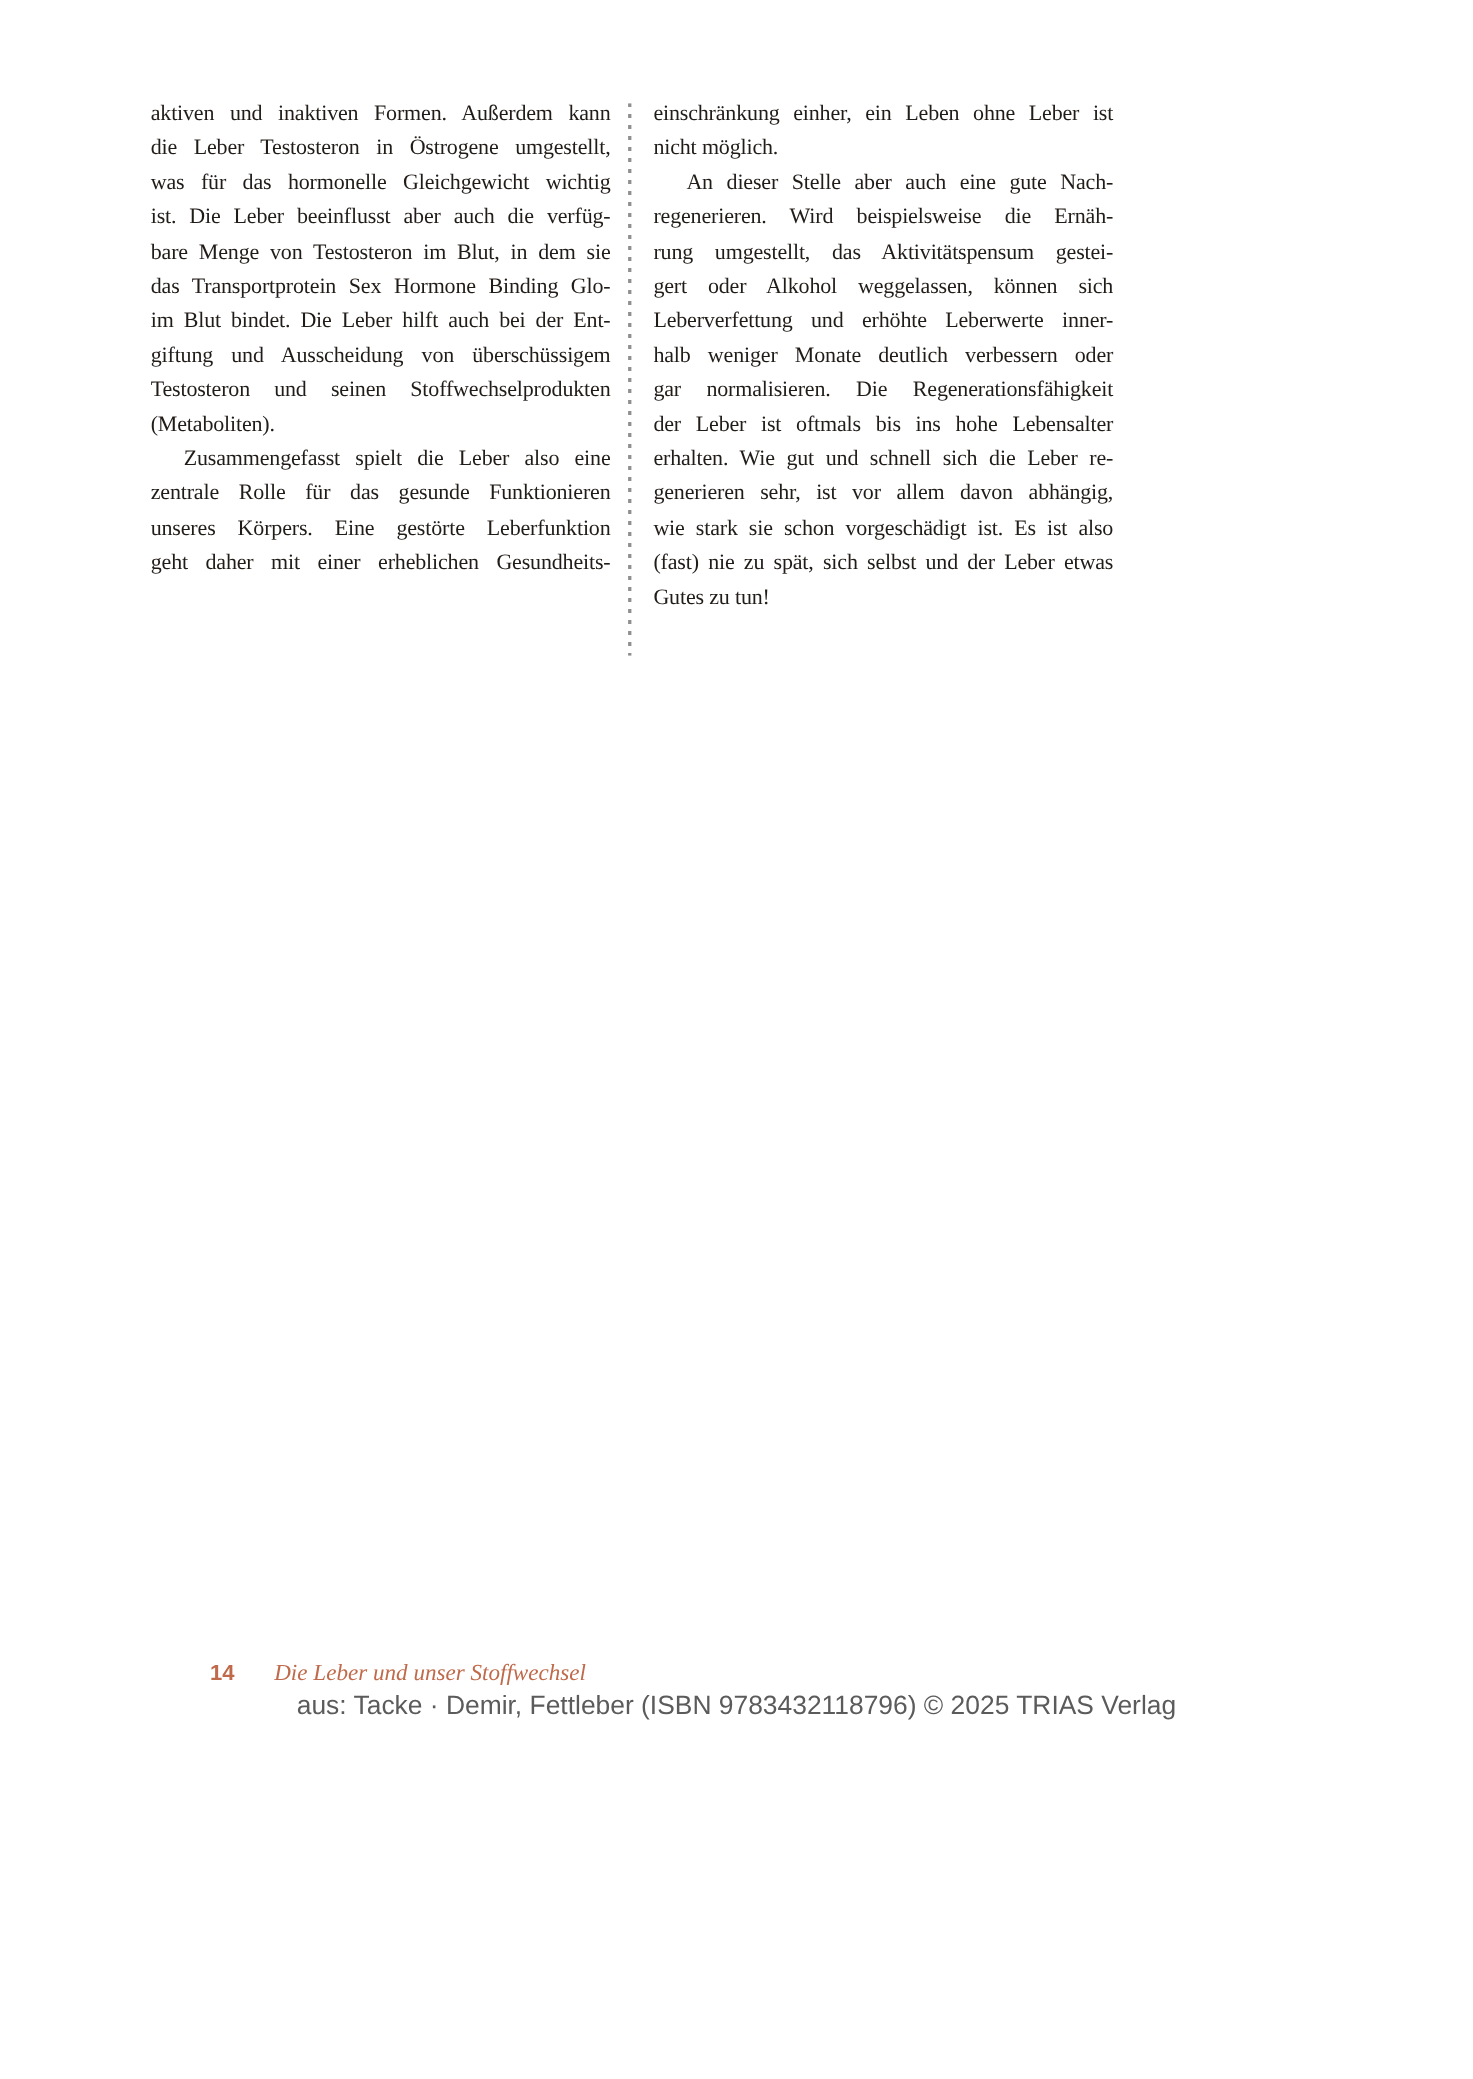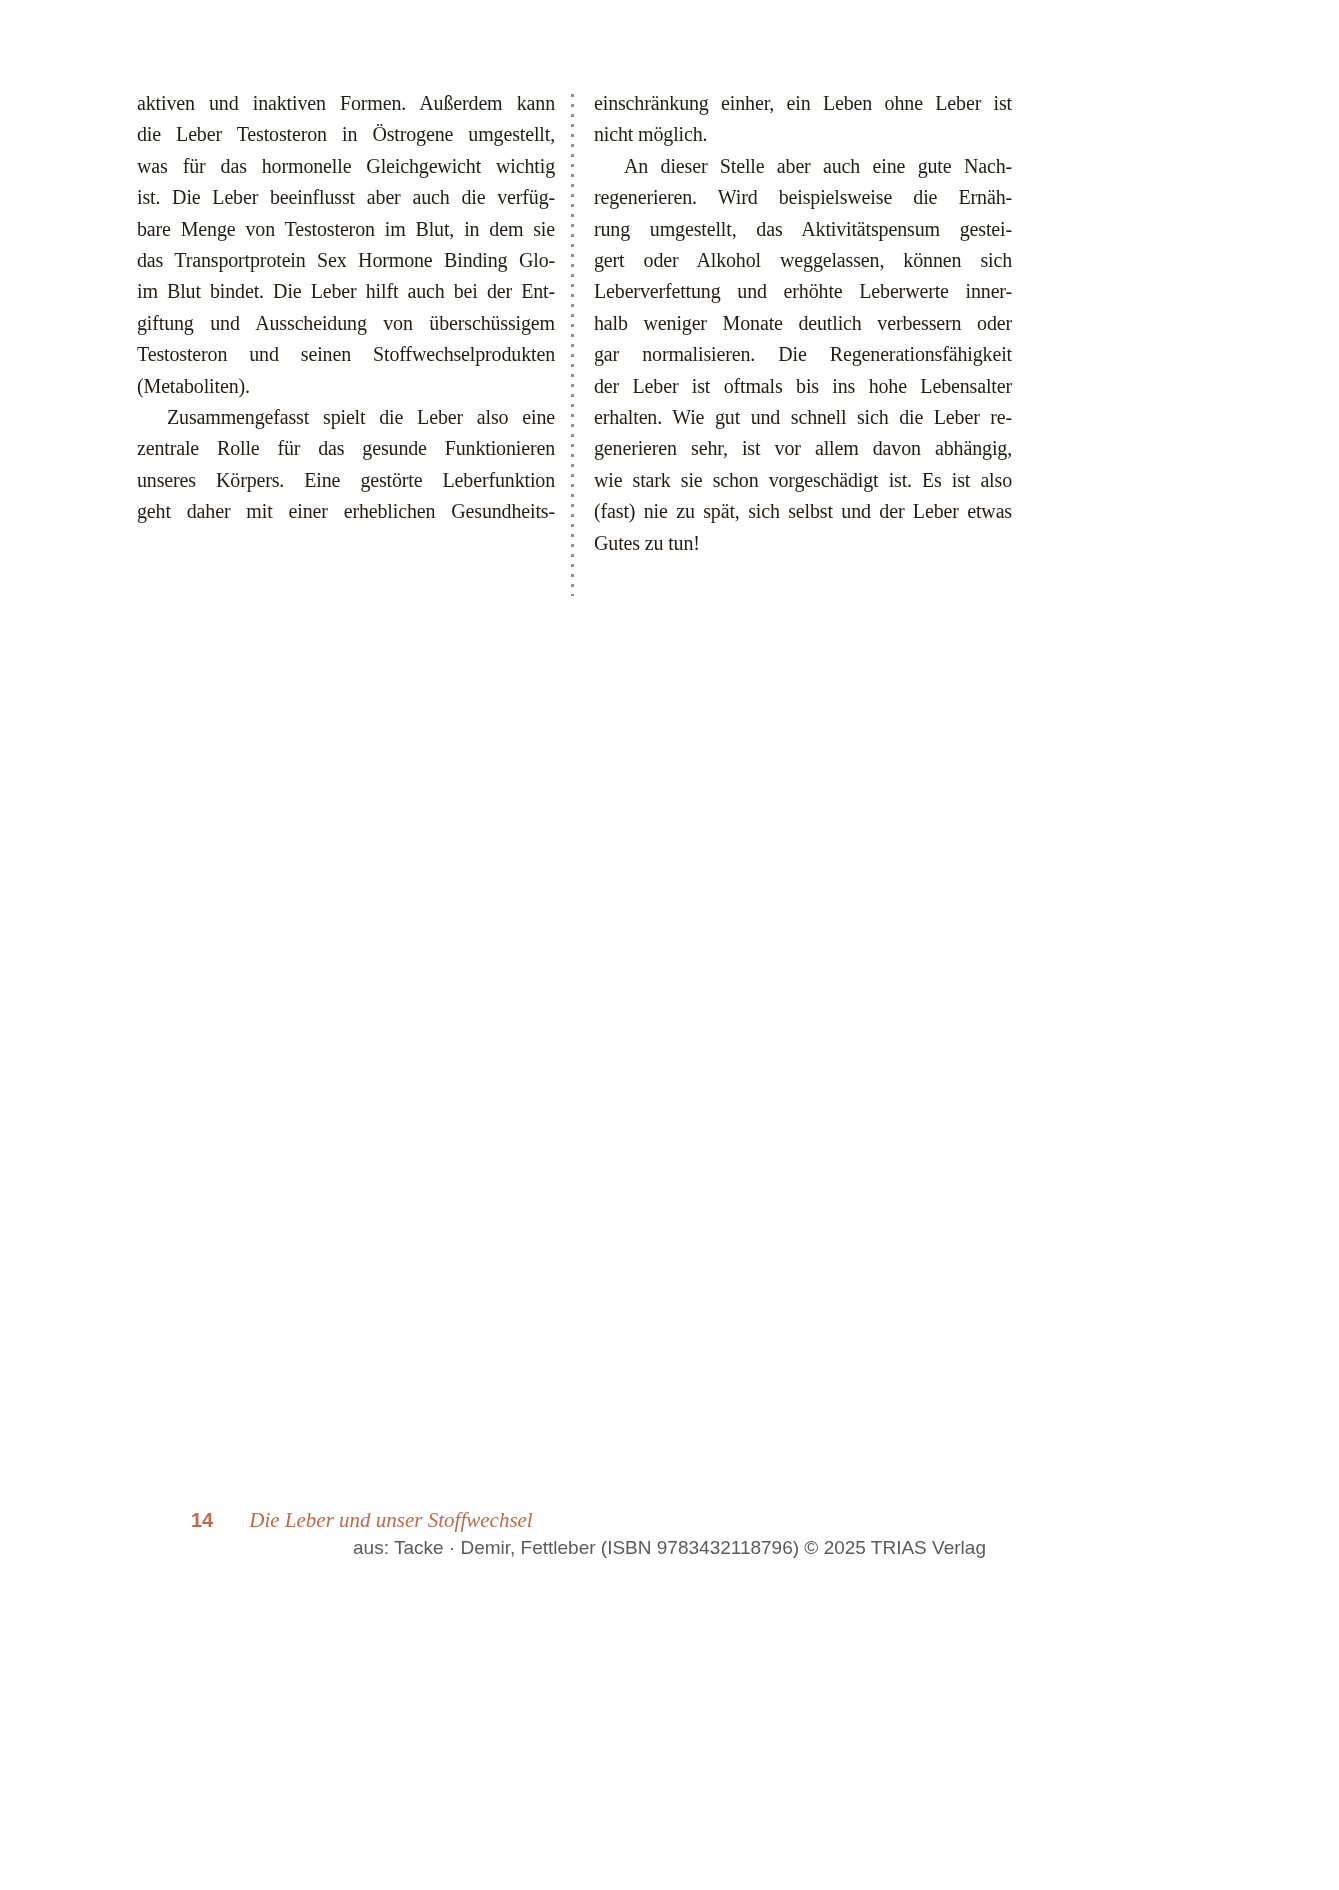--- a/index.html
+++ b/index.html
@@ -57,21 +57,21 @@
   .chapter-title{
     font-style:italic;
     font-size:21px;
   }
   .credit{
     position:absolute;
     left:0;top:1537px;
     width:100%;
     text-align:center;
     font-family:"Liberation Sans", sans-serif;
-    font-size:19px;
+    font-size:24px;
     color:var(--credit);
   }
 </style>
 </head>
 <body>
 
 <div class="page">
 
   <div class="column column-left">
       <div class="line">aktiven und inaktiven Formen. Außerdem kann</div>

